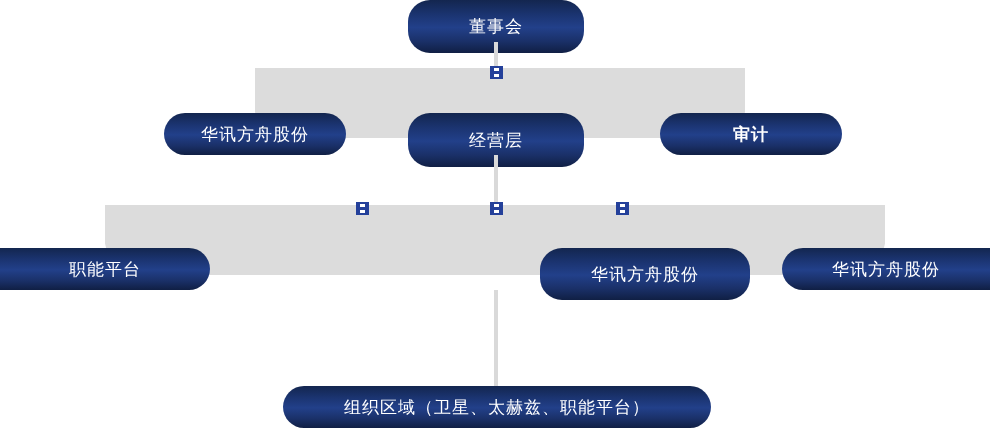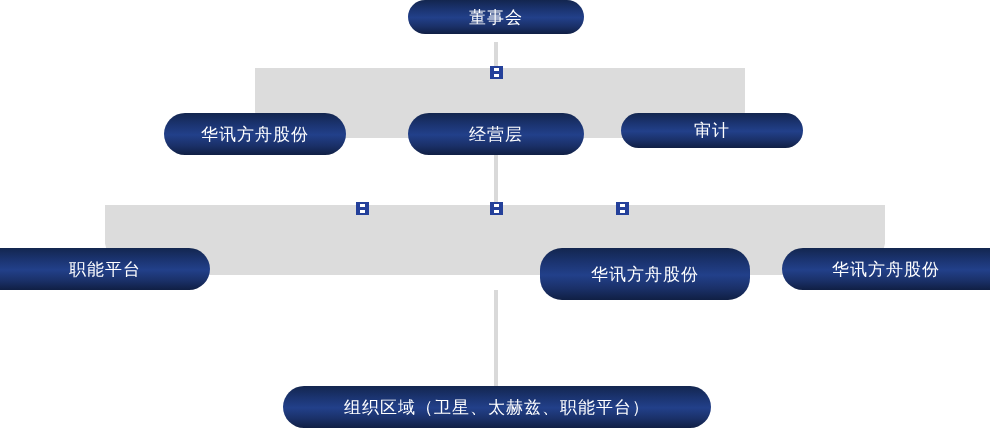--- a/index.html
+++ b/index.html
@@ -94,39 +94,39 @@
   }
   .node-label {
     pointer-events: none;
   }
 </style>
 </head>
 <body>
 
 <div id="org-chart">
 
-  <div class="node" style="left:408px; top:0px; width:176px; height:34px;font-family:Liberation Serif, serif;">
+  <div class="node" style="left:408px; top:0px; width:176px; height:53px;font-family:Liberation Serif, serif;">
     <span class="node-label">董事会</span>
   </div>
 
   <div class="vline" style="left:494px; top:42px; height:30px;"></div>
 
   <div class="band band-row2"></div>
 
   <div class="junction" style="left:490px; top:66px;"></div>
 
   <div class="node" style="left:164px; top:113px; width:182px; height:42px;">
     <span class="node-label">华讯方舟股份</span>
   </div>
 
-  <div class="node" style="left:408px; top:113px; width:176px; height:42px;">
+  <div class="node" style="left:408px; top:113px; width:176px; height:54px;">
     <span class="node-label">经营层</span>
   </div>
 
-  <div class="node" style="left:621px; top:113px; width:182px; height:35px;">
+  <div class="node" style="left:660px; top:113px; width:182px; height:42px;font-weight:bold;">
     <span class="node-label">审计</span>
   </div>
 
   <div class="vline" style="left:494px; top:155px; height:55px;"></div>
 
   <div class="band band-row3"></div>
 
   <div class="junction" style="left:356px; top:202px;"></div>
 
   <div class="junction" style="left:490px; top:202px;"></div>

